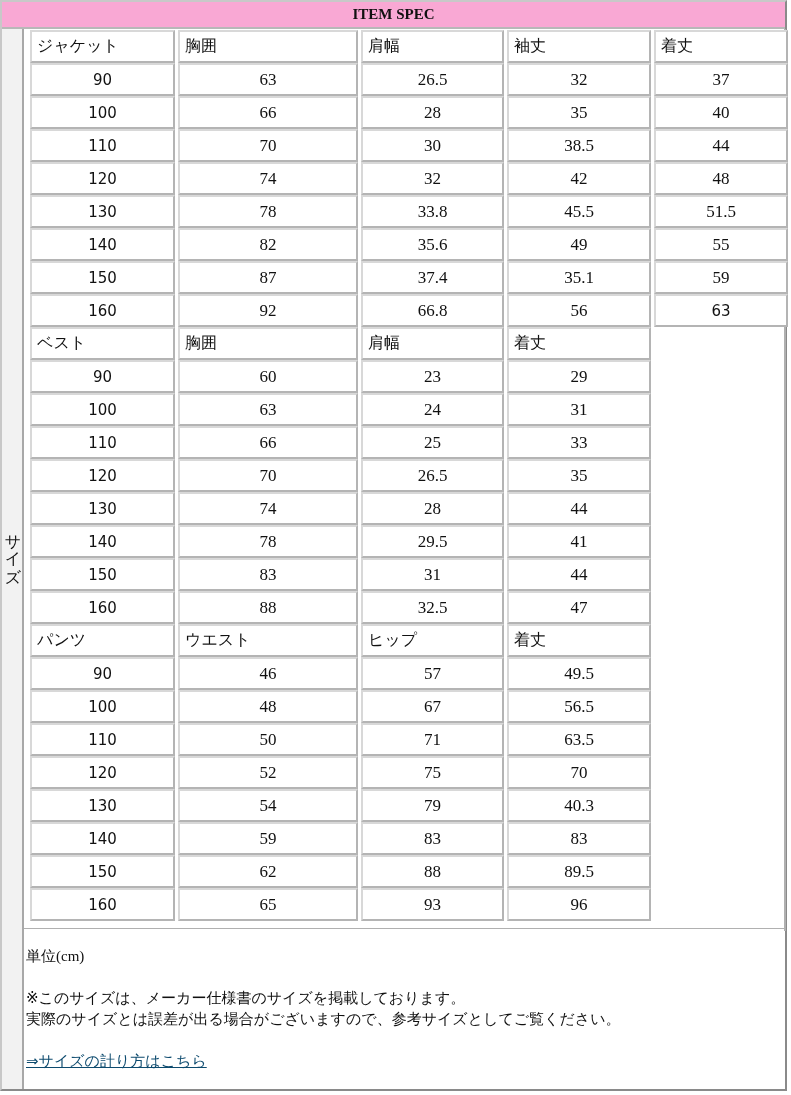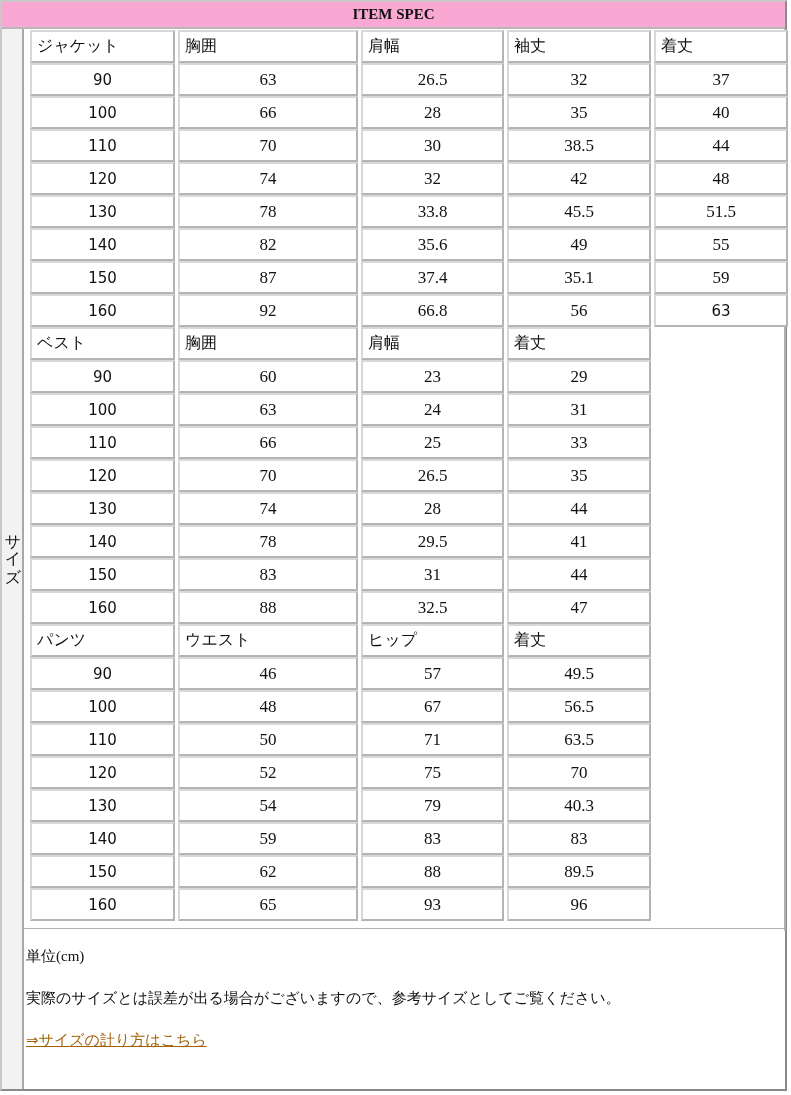--- a/index.html
+++ b/index.html
@@ -55,21 +55,21 @@
   .c1 { width:145px; } .c2 { width:180px; } .c3 { width:143px; } .c4 { width:144px; } .c5 { width:134px; }
   .notes {
     position:absolute; left:26px; top:930px; width:755px;
     font-family:"DejaVu Sans","Liberation Sans",sans-serif; font-size:15px; color:#111;
     line-height:21px;
     margin-top:16px;
   }
   .notes .unit { font-family:"Liberation Serif","DejaVu Serif",serif; }
   .notes .unit .jp { font-family:"DejaVu Sans","Liberation Sans",sans-serif; }
   .notes .gap { height:21px; }
-  .notes a { color:#a16207; text-decoration:underline; cursor:pointer;text-align:center; }
+  .notes a { color:#0c4a6e; text-decoration:underline; cursor:pointer;text-align:center; }
   .right-border {
     position:absolute; left:784px; top:29px; width:2px; height:902px; background:#b0b0b0;
   }
   .bottom-line {
     position:absolute; left:24px; top:928px; width:762px; height:1px; background:#b0b0b0;
   }
 </style>
 </head>
 <body>
 
@@ -271,16 +271,17 @@
         <td class="c5 empty"></td>
       </tr>
     </tbody>
 </table>
 
 <div class="bottom-line"></div>
 
 <div class="notes">
   <div class="unit"><span class="jp">単位</span><span>(cm)</span></div>
   <div class="gap"></div>
+  <div>※このサイズは、メーカー仕様書のサイズを掲載しております。</div>
   <div>実際のサイズとは誤差が出る場合がございますので、参考サイズとしてご覧ください。</div>
   <div class="gap"></div>
   <a>⇒サイズの計り方はこちら</a>
 </div>
 
 </body></html>

